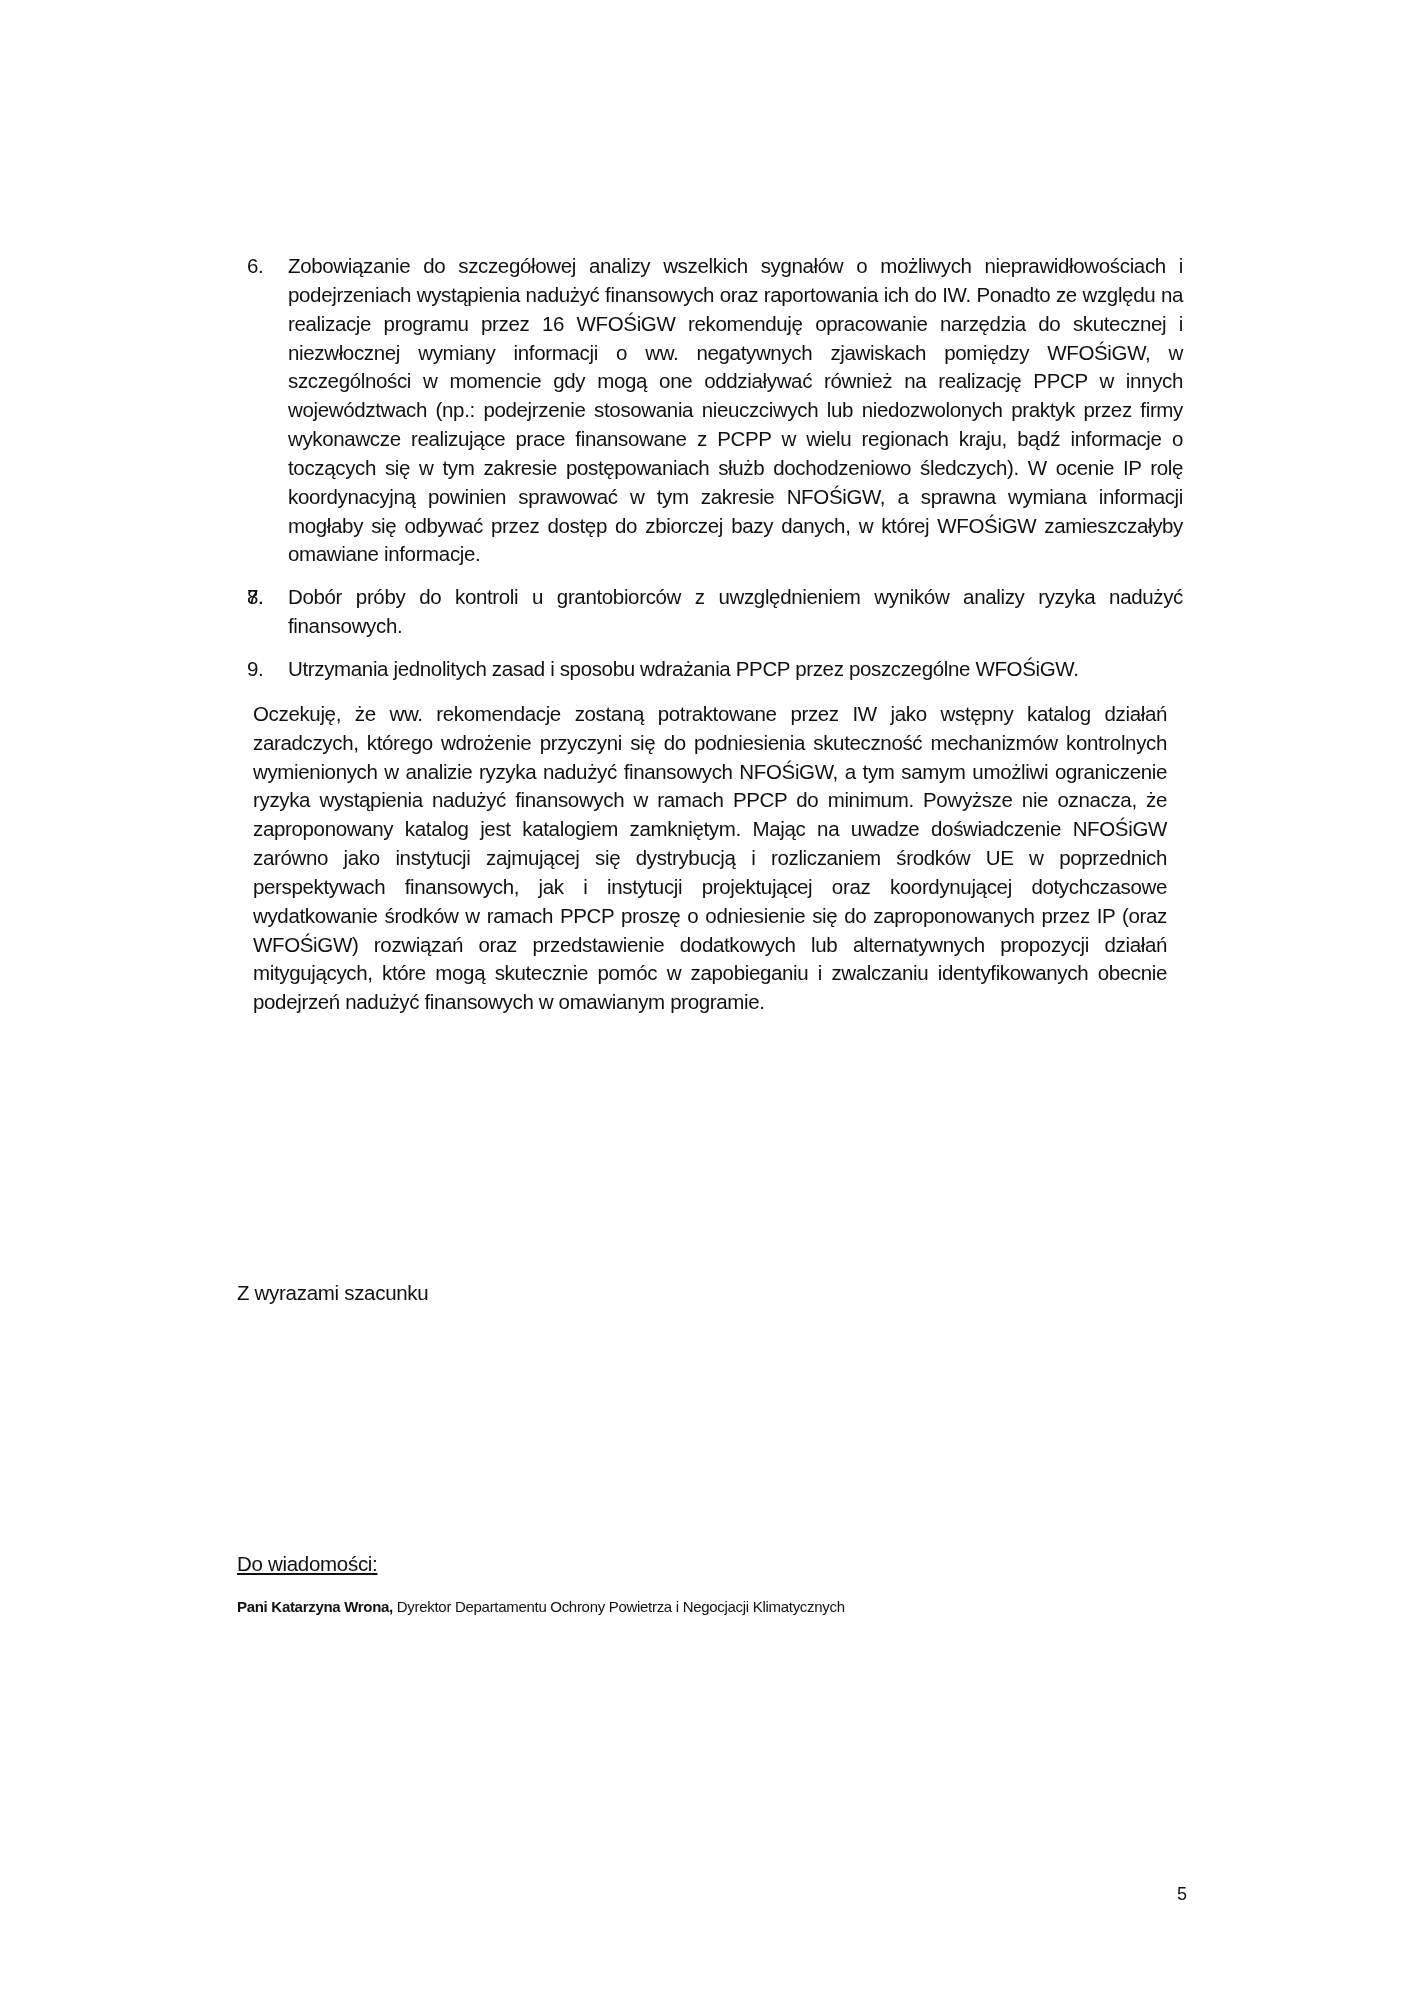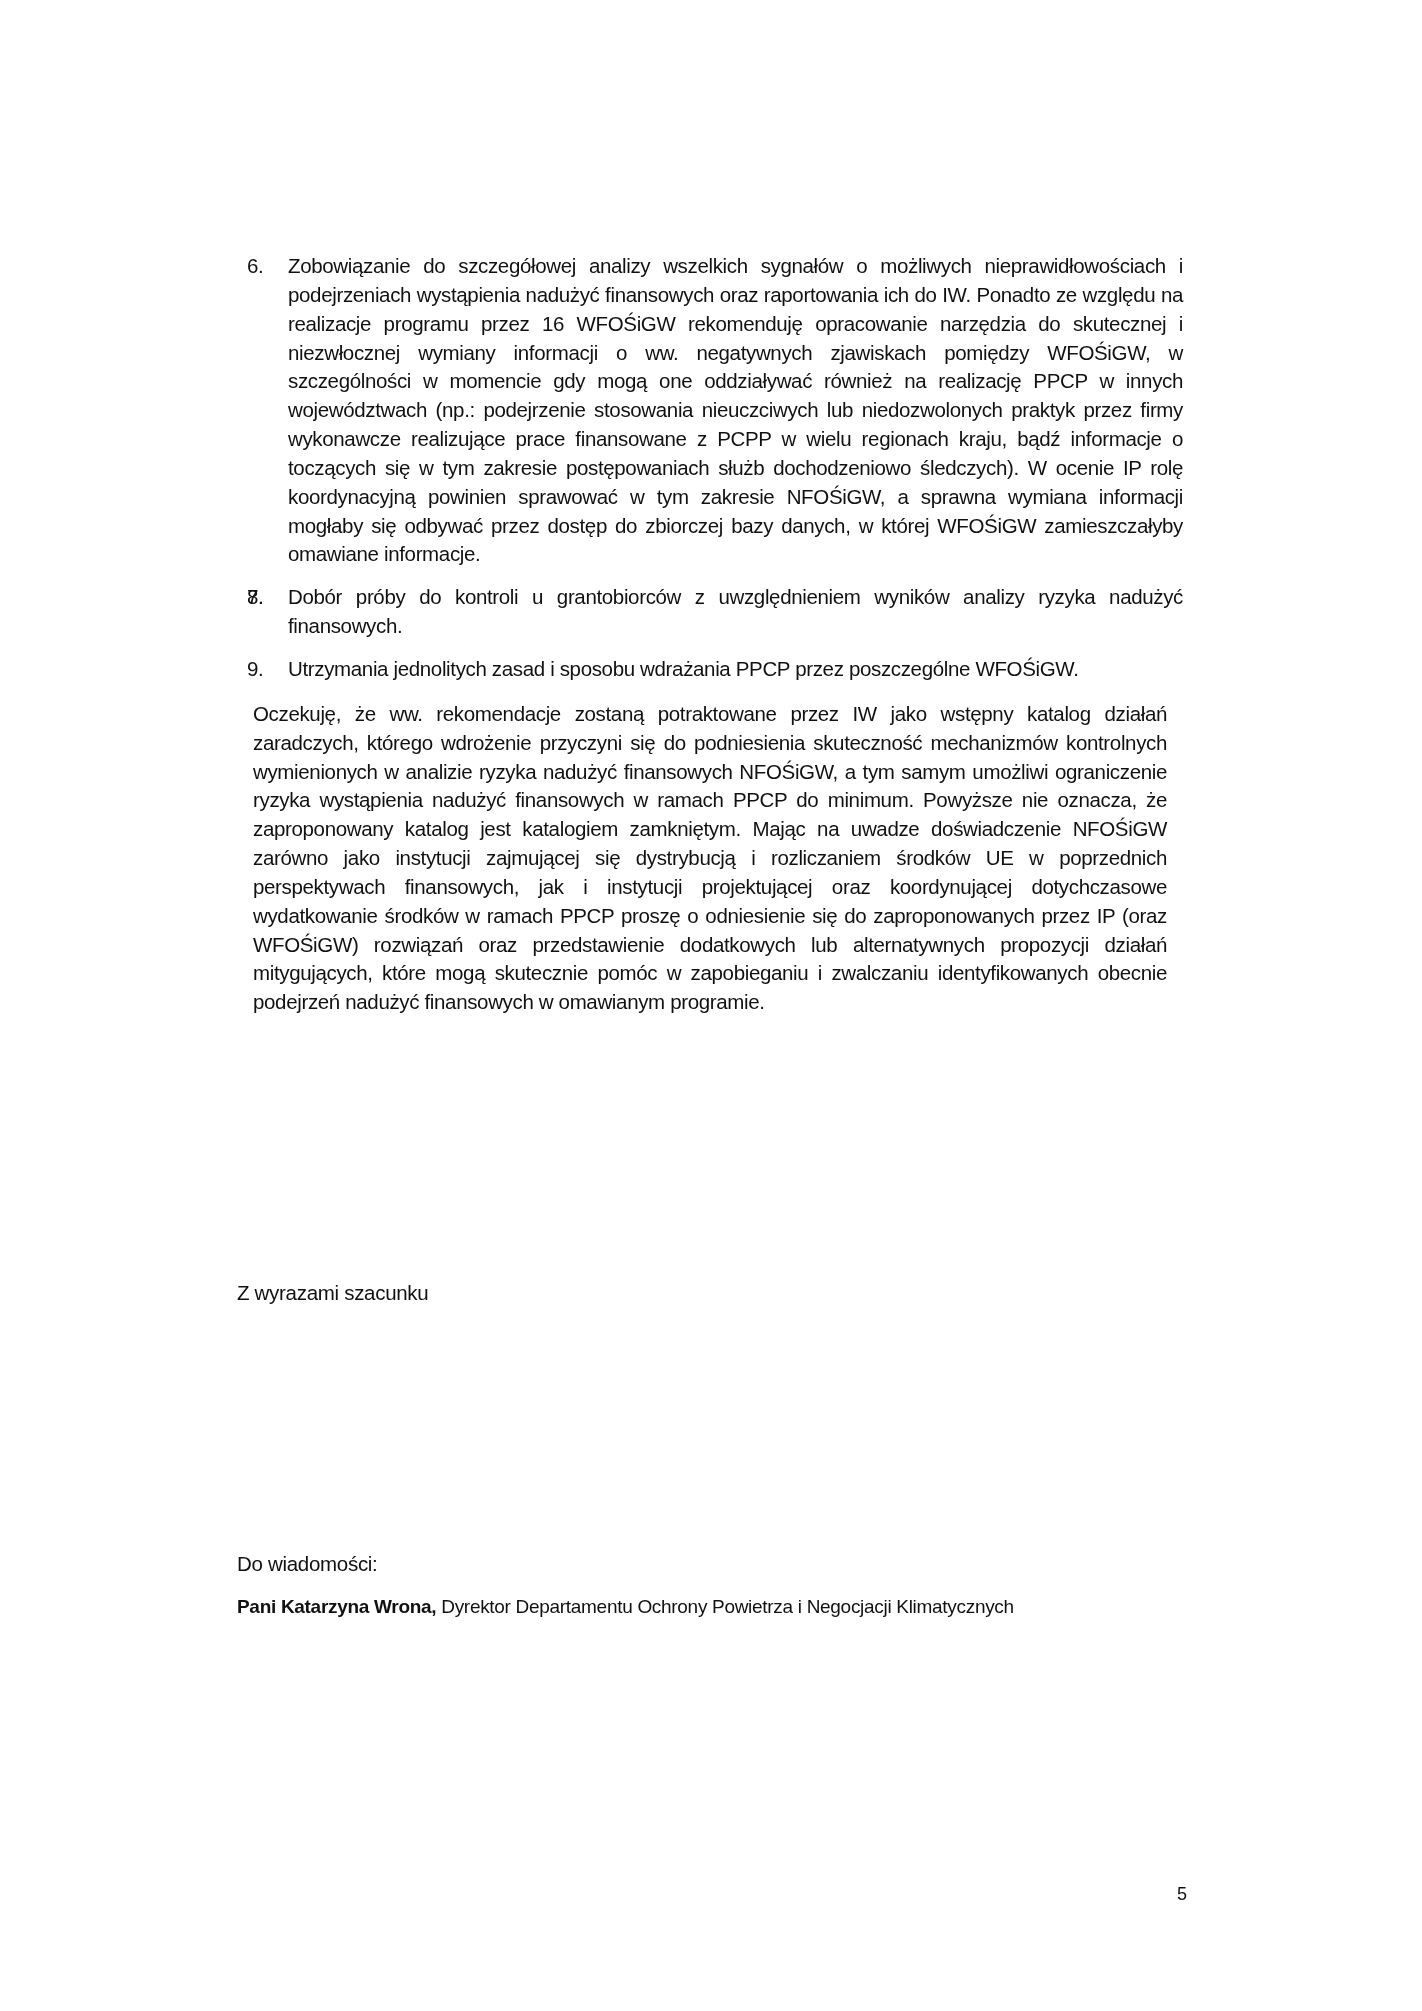--- a/index.html
+++ b/index.html
@@ -7,22 +7,22 @@
          font-family: "Liberation Sans", sans-serif; color: #111111; }
   .page { position: absolute; left: 0; top: 0; width: 1422px; height: 2011px; background: #fff; }
   .content { position: absolute; left: 237px; top: 252px; width: 946px;
              font-size: 20.5px; line-height: 28.85px; letter-spacing: -0.35px; }
   ol.recs { list-style: none; margin: 0; padding: 0; }
   ol.recs li { position: relative; padding-left: 51px; text-align: justify; margin: 0 0 14px 0; }
   ol.recs li .num { position: absolute; left: 10px; top: 0; }
   .para { text-align: justify; margin: 16px; }
   .closing { position: absolute; left: 237px; top: 1279px; font-size: 20.5px; letter-spacing: -0.3px; line-height: 28.5px; }
   .sig { position: absolute; left: 237px; top: 1332px; font-size: 20.5px; letter-spacing: -0.3px; line-height: 28.7px; }
-  .cc-heading { position: absolute; left: 237px; top: 1550px; font-size: 20.5px; letter-spacing: -0.3px; line-height: 28.5px; }
-  .cc-body { position: absolute; left: 237px; top: 1593px; width: 900px; font-size: 19px; letter-spacing: -0.3px; line-height: 28.7px; }
+  .cc-heading { position: absolute; left: 237px; top: 1550px; font-size: 20.5px; letter-spacing: -0.3px; text-decoration: underline; line-height: 28.5px; }
+  .cc-body { position: absolute; left: 237px; top: 1593px; width: 900px; font-size: 15px; letter-spacing: -0.3px; line-height: 28.7px; }
   .cc-body b { font-weight: bold; }
   .page-num { position: absolute; left: 1177px; top: 1884px; font-size: 18px; }
 </style>
 </head>
 <body>
 
 <div class="page">
   <div class="content">
     <ol class="recs">
       <li>

